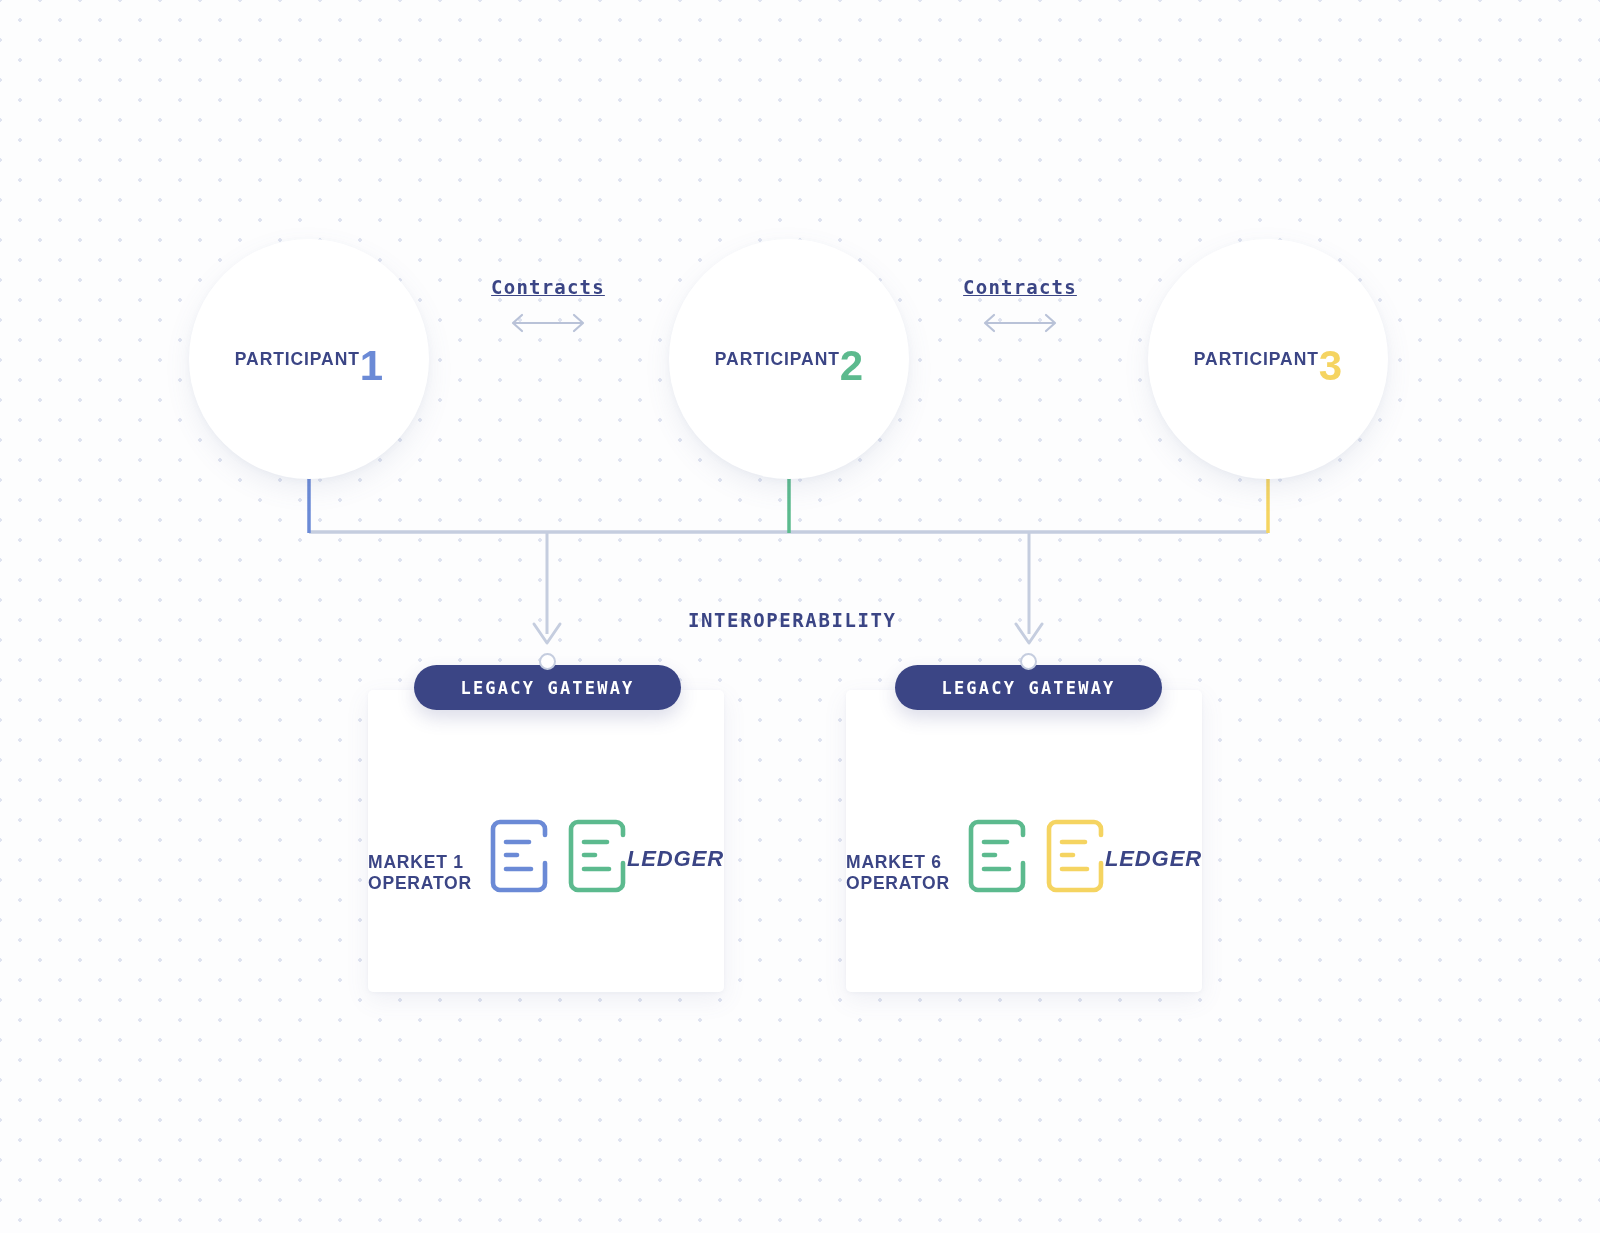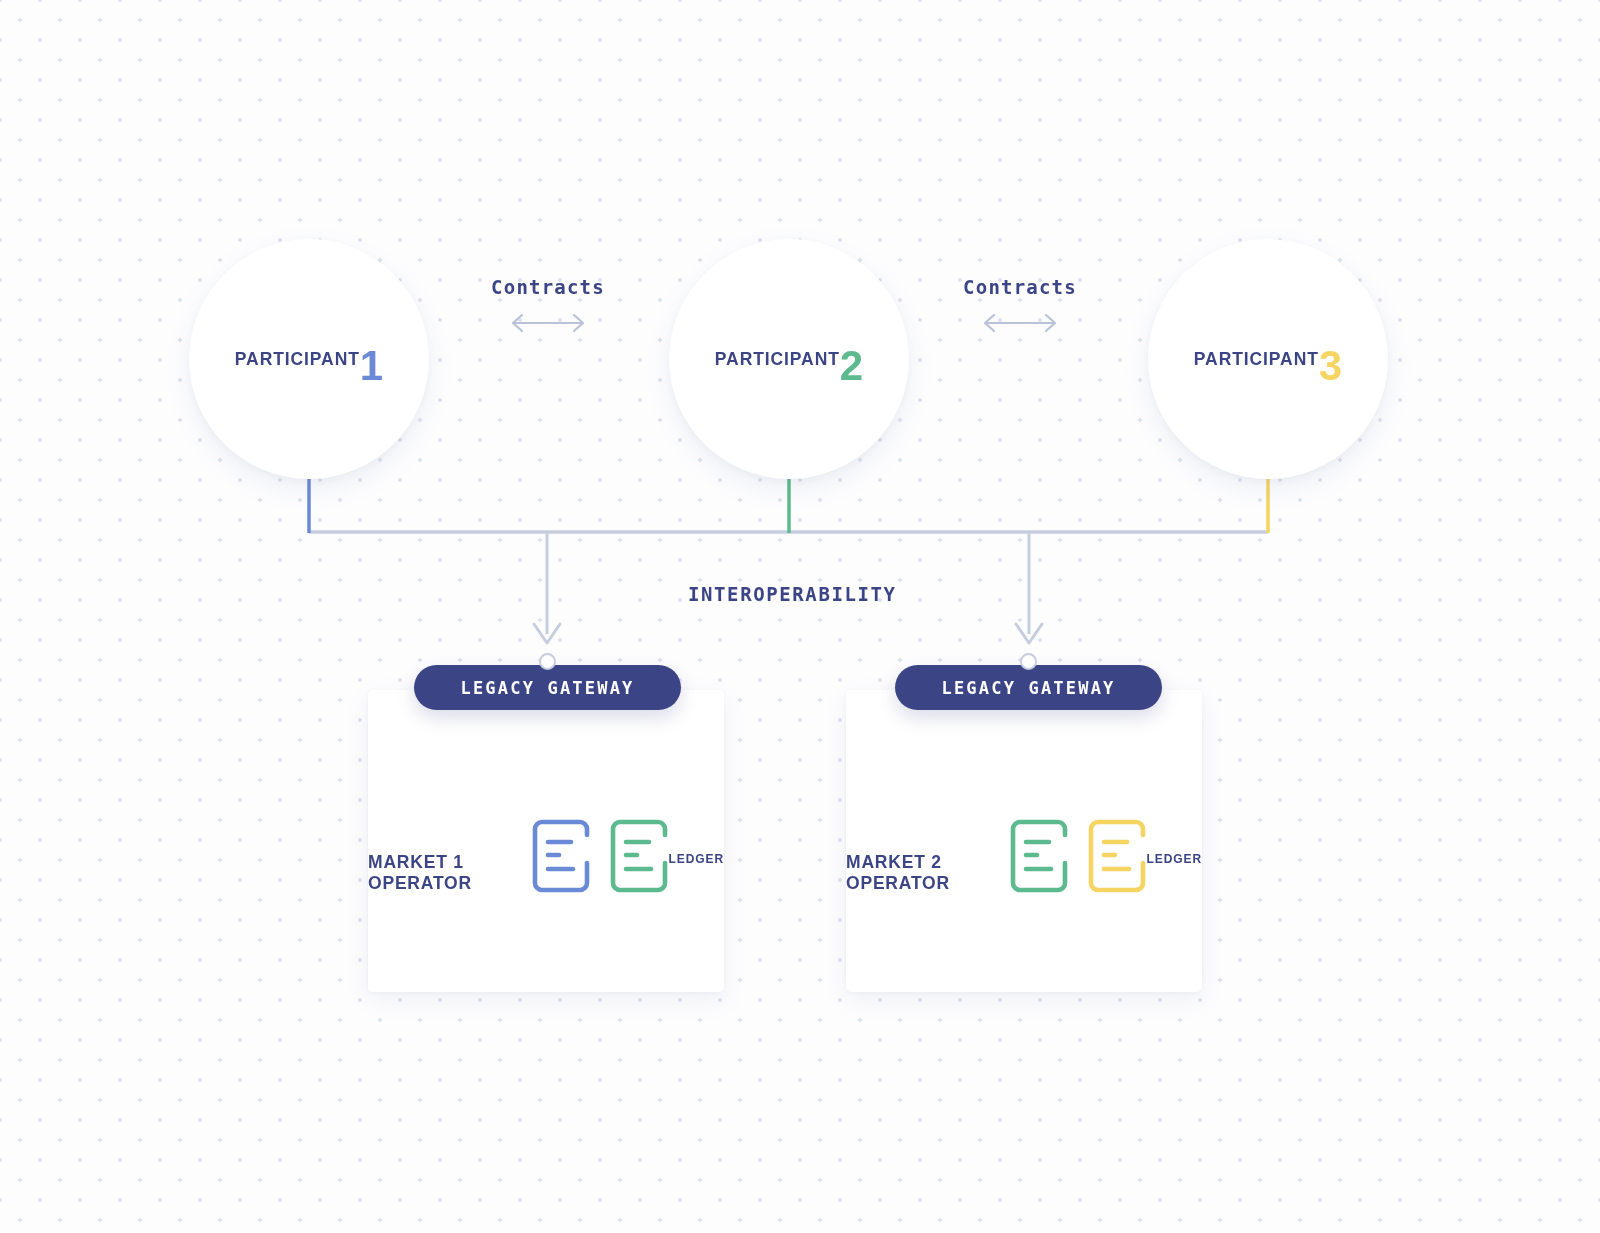--- a/index.html
+++ b/index.html
@@ -70,20 +70,21 @@
     position: absolute;
     width: 200px;
     text-align: center;
   }
   .contracts-label {
     font-family: "DejaVu Sans Mono", "Liberation Mono", monospace;
     font-size: 19px;
     font-weight: bold;
     letter-spacing: 1.2px;
     color: #3b4585;
+    text-decoration: underline;
   }
   .contracts-arrow {
     margin-top: 12px;
     display: flex;
     justify-content: center;
   }
   #contracts-1 { left: 448px; top: 276px; }
   #contracts-2 { left: 920px; top: 276px; }
 
   
@@ -110,24 +111,25 @@
     color: #3b4585;
   }
   .ledger-icons {
     margin-top: 34px;
     display: flex;
     gap: 12px;
     align-items: flex-start;
   }
   .ledger-label {
     margin-top: 36px;
-    font-size: 12px;
+    font-size: 22px;
     font-weight: bold;
     letter-spacing: 0.9px;
     color: #3b4585;
+    font-style: italic;
   }
 
   
   .gateway-pill {
     position: absolute;
     width: 267px;
     height: 45px;
     border-radius: 28px;
     background: #3b4585;
     display: flex;
@@ -154,21 +156,21 @@
     border: 2.5px solid #c5cddf;
     z-index: 5;
   }
   #pill-node-1 { left: 539px; top: 653px; }
   #pill-node-2 { left: 1020px; top: 653px; }
 
   
   #interoperability-label {
     position: absolute;
     left: 688px;
-    top: 583px;
+    top: 609px;
     font-family: "DejaVu Sans Mono", "Liberation Mono", monospace;
     font-size: 19px;
     font-weight: bold;
     letter-spacing: 1.6px;
     color: #3b4585;
     white-space: nowrap;
   }
 
   #connectors {
     position: absolute;
@@ -263,21 +265,21 @@
           <line x1="23" y1="29" x2="46" y2="29" stroke="#5cba8e" stroke-width="4.6" stroke-linecap="round"></line>
           <line x1="23" y1="42" x2="34" y2="42" stroke="#5cba8e" stroke-width="4.6" stroke-linecap="round"></line>
           <line x1="23" y1="56" x2="48" y2="56" stroke="#5cba8e" stroke-width="4.6" stroke-linecap="round"></line>
         </svg>
       </span>
     </div>
     <div class="ledger-label">LEDGER</div>
   </div>
 
   <div class="market-card" id="market-card-2">
-    <div class="operator-title">MARKET 2 OPERATOR</div>
+    <div class="operator-title">MARKET 6 OPERATOR</div>
     <div class="ledger-icons">
       <span>
         <svg width="66" height="86" viewBox="0 0 66 86">
           <path d="M10 16 A7 7 0 0 1 17 9 L55 9 A7 7 0 0 1 62 16 L62 22
                    M62 50 L62 70 A7 7 0 0 1 55 77 L17 77 A7 7 0 0 1 10 70 L10 16" fill="none" stroke="#5cba8e" stroke-width="4.6" stroke-linecap="round" stroke-linejoin="round"></path>
           <line x1="23" y1="29" x2="46" y2="29" stroke="#5cba8e" stroke-width="4.6" stroke-linecap="round"></line>
           <line x1="23" y1="42" x2="34" y2="42" stroke="#5cba8e" stroke-width="4.6" stroke-linecap="round"></line>
           <line x1="23" y1="56" x2="48" y2="56" stroke="#5cba8e" stroke-width="4.6" stroke-linecap="round"></line>
         </svg>
       </span>

